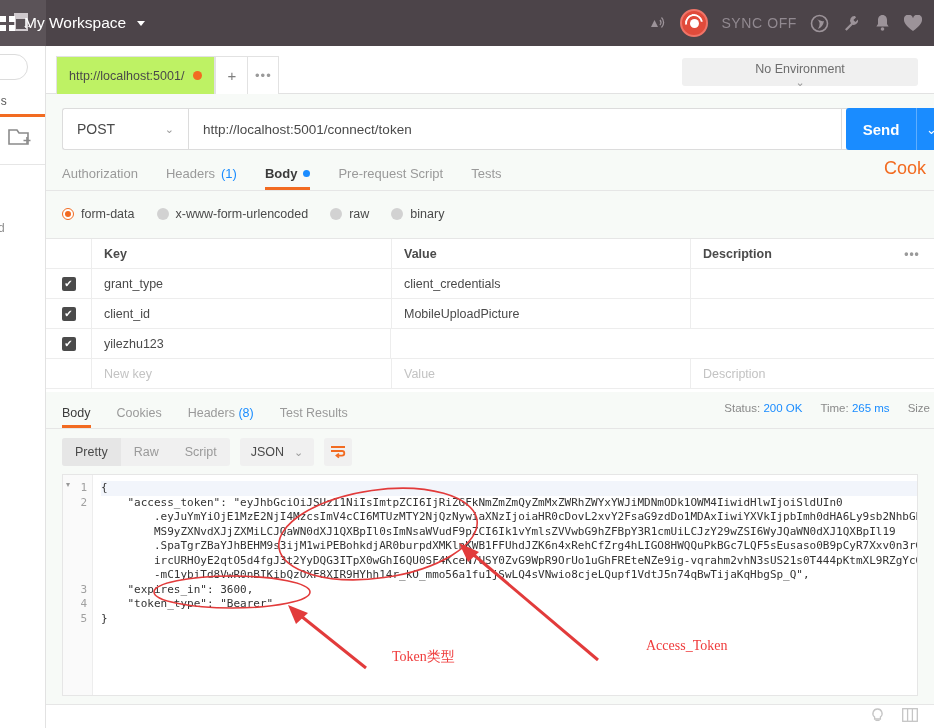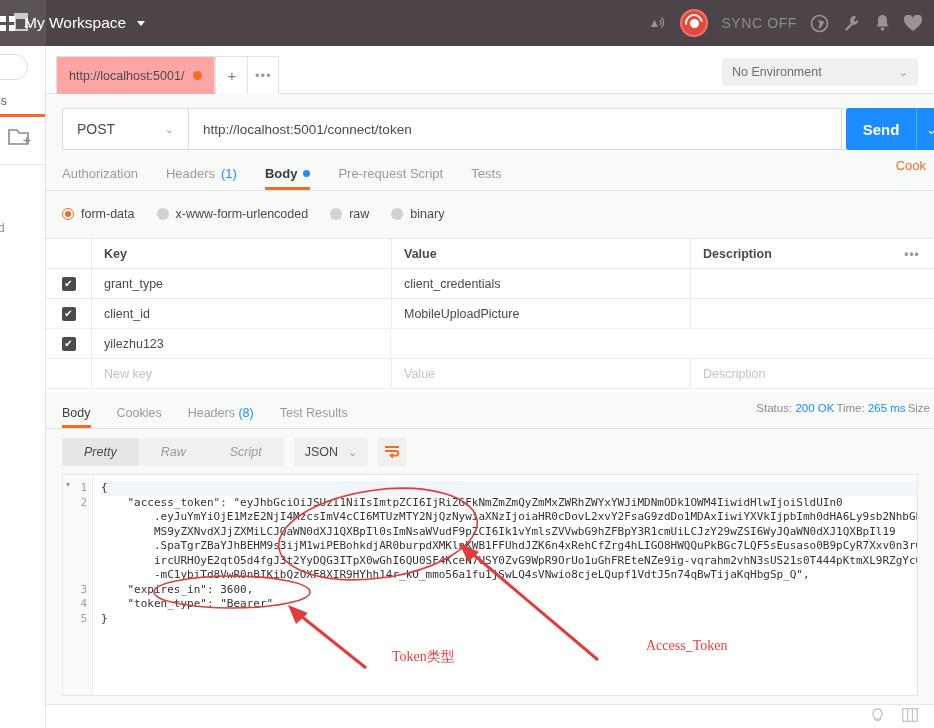--- a/index.html
+++ b/index.html
@@ -94,35 +94,35 @@
     position: absolute; left: 46px; top: 46px; width: 888px; height: 48px;
     background: #fff; border-bottom: 1px solid #e2e2e2;
     display: flex; align-items: flex-end;
   }
   .tab {
     height: 38px; display: flex; align-items: center; gap: 9px;
     padding: 0 12px; border: 1px solid #e2e2e2; border-bottom: none;
     background: #fff; font-size: 12.5px; color: #9a9a9a;
     margin-left: 10px; margin-bottom: -1px; white-space: nowrap;
   }
-  .tab.active { background: #fca5a5; color: #4a4a4a; }
+  .tab.active { background: #bef264; color: #4a4a4a; }
   .tab .dot { width: 9px; height: 9px; border-radius: 50%; background: #f26b21; }
   .tab-plus, .tab-more {
     height: 38px; width: 32px; display: flex; align-items: center;
     justify-content: center; border: 1px solid #e2e2e2; border-bottom: none;
     background: #fff; color: #7d7d7d; font-size: 15px; margin-bottom: -1px;
   }
   .tab-plus { border-right: none; }
   .dots3 { letter-spacing: 1px; font-size: 13px; color: #9a9a9a; }
 
   .envbox {
-    position: absolute; right: 16px; top: 58px; width: 196px; height: 28px;
+    position: absolute; right: 16px; top: 58px; width: 236px; height: 28px;
     background: #f0f0f0; border-radius: 3px;
     display: flex; align-items: center; justify-content: space-between;
-    padding: 4px 10px; color: #6d6d6d; font-size: 12.5px;
+    padding: 4px 10px; color: #6d6d6d; font-size: 12.5px; flex-direction: column;
   }
   .chev { color: #9a9a9a; font-size: 11px; }
 
   
   .reqpane {
     position: absolute; left: 46px; top: 94px; width: 888px; height: 294px;
     background: #f7faf7;
   }
   .urlrow {
     position: absolute; left: 16px; top: 14px; width: 856px; height: 42px;
@@ -165,21 +165,21 @@
     display: flex; align-items: center; gap: 6px;
   }
   .rtab.active { color: #3b3b3b; font-weight: bold; }
   .rtab.active::after {
     content: ''; position: absolute; left: 0; right: 0; bottom: 0;
     height: 3px; background: #f26b21;
   }
   .rtab .bluedot { width: 7px; height: 7px; border-radius: 50%; background: #1a8cff; }
   .rtab .cnt { color: #1a8cff; }
   .cookieslink {
-    position: absolute; right: 8px; top: 64px; color: #f26b21; font-size: 13px;
+    position: absolute; right: 8px; top: 64px; color: #f26b21; font-size: 18px;
   }
   .tabsline {
     position: absolute; left: 0; top: 96px; width: 888px; height: 1px;
     background: #e6e6e6;
   }
 
   .radiorow {
     position: absolute; left: 16px; top: 104px; height: 32px;
     display: flex; align-items: center; gap: 22px;
   }
@@ -239,39 +239,39 @@
   .restab {
     padding-bottom: 8px; font-size: 12.5px; color: #9a9a9a; position: relative;
   }
   .restab.active { color: #3b3b3b; }
   .restab.active::after {
     content: ''; position: absolute; left: 0; right: 0; bottom: 0;
     height: 3px; background: #f26b21;
   }
   .restab .cnt { color: #1a8cff; }
   .resmeta {
-    position: absolute; right: 4px; top: 10px; display: flex; gap: 2px;
+    position: absolute; right: 4px; top: 10px; display: flex; gap: 18px;
     font-size: 11.5px; color: #8a8a8a;
   }
   .resmeta b { color: #1a8cff; font-weight: normal; }
   .restabsline {
     position: absolute; left: 0; top: 36px; width: 888px; height: 1px;
     background: #e6e6e6;
   }
   .restoolbar {
     position: absolute; left: 16px; top: 46px; display: flex;
     align-items: center; gap: 10px;
   }
   .seg {
     display: flex; background: #f0f0f0; border-radius: 3px; height: 28px;
     overflow: hidden;
   }
   .seg div {
-    padding: 0 22px; display: flex; align-items: center;
-    font-size: 12.5px; color: #9a9a9a; font-style: italic;
+    padding: 0 13px; display: flex; align-items: center;
+    font-size: 12.5px; color: #9a9a9a;
   }
   .seg div.on { background: #e6e6e6; color: #4a4a4a; }
   .fmtsel {
     height: 28px; background: #f0f0f0; border-radius: 3px;
     display: flex; align-items: center; gap: 10px; padding: 0 11px;
     font-size: 12.5px; color: #4a4a4a;
   }
   .wrapbtn {
     width: 28px; height: 28px; background: #f0f0f0; border-radius: 3px;
     display: flex; align-items: center; justify-content: center;

